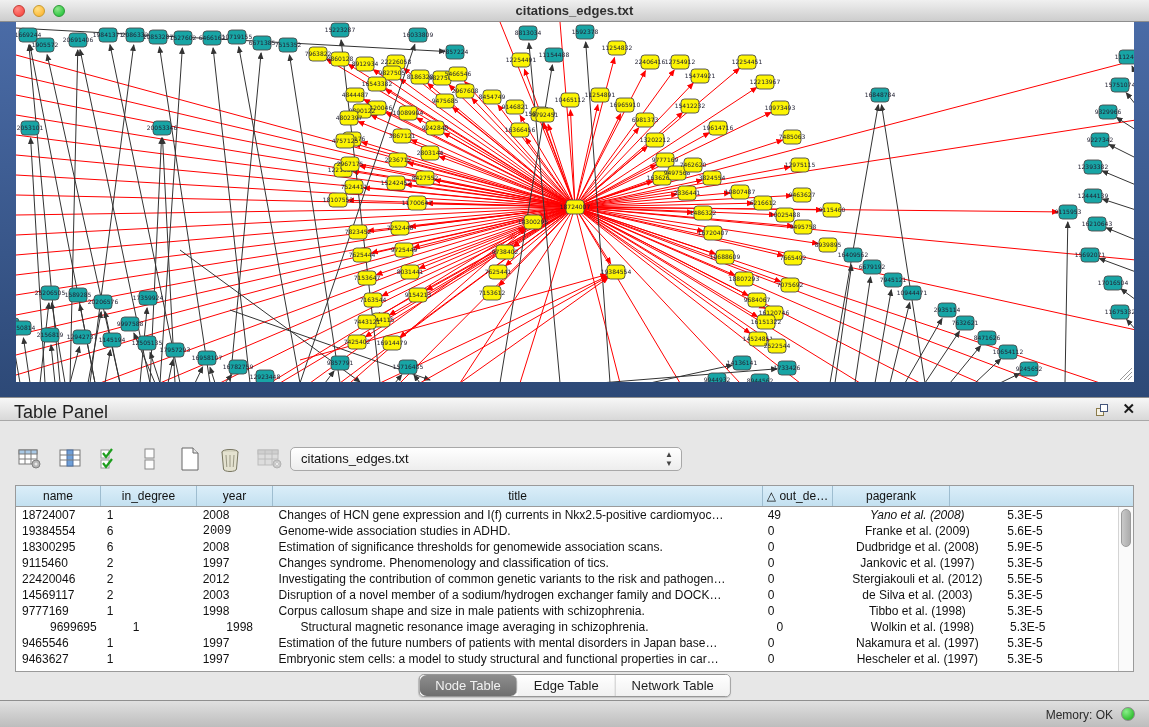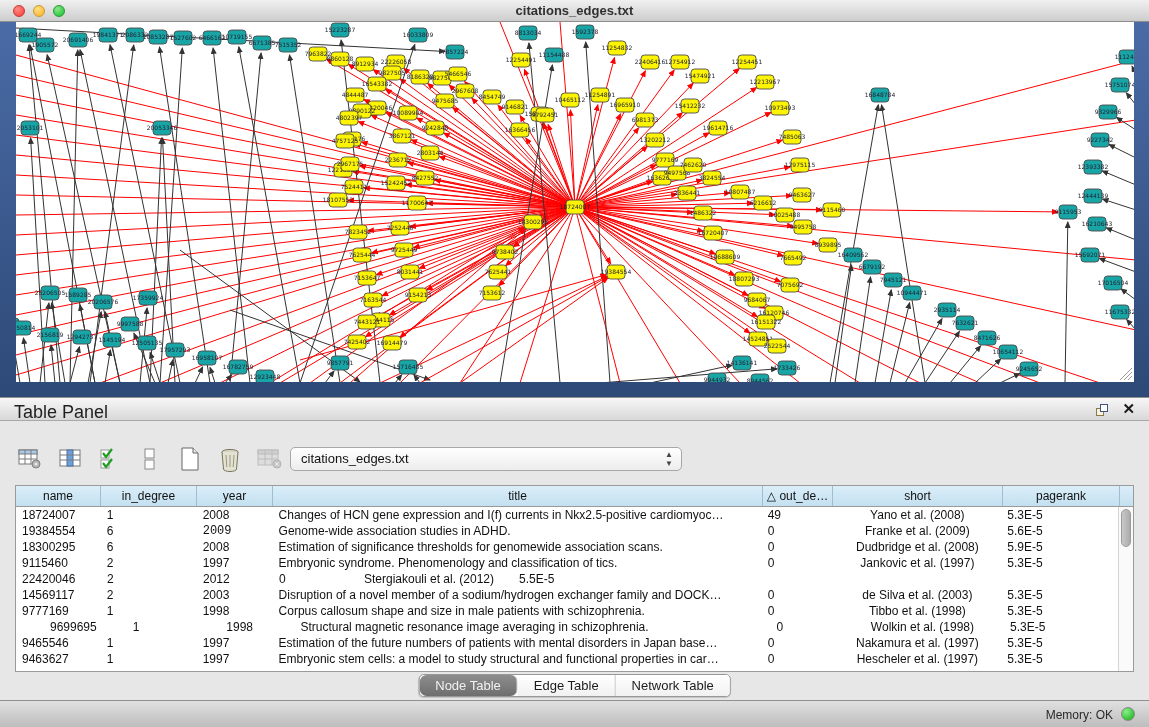--- a/index.html
+++ b/index.html
@@ -1021,31 +1021,30 @@
     <span class="dd-arrows">▲<br>▼</span>
   </div>
 
   <div class="tbl-wrap">
     <div class="tbl-head" id="tbl-head">
         <div class="th" style="width: 85px;">name</div>
         <div class="th" style="width: 96px;">in_degree</div>
         <div class="th" style="width: 76px;">year</div>
         <div class="th" style="width: 490px;">title</div>
         <div class="th" style="width: 70px;">△ out_de…</div>
-        <div class="th" style="width: 170px;">short</div>
         <div class="th" style="width: 117px;">pagerank</div>
       </div>
     <div class="tbl-rows" id="tbl-rows">
         <div class="tr">
           <div class="td" style="width: 85px; text-align: left;">18724007</div>
           <div class="td" style="width: 96px; text-align: left;">1</div>
           <div class="td" style="width: 76px; text-align: left;">2008</div>
           <div class="td" style="width: 490px; text-align: left;">Changes of HCN gene expression and I(f) currents in Nkx2.5-positive cardiomyoc…</div>
           <div class="td" style="width: 70px; text-align: left;">49</div>
-          <div class="td" style="width: 170px; text-align: center;">Yano et al. (2008)</div>
+          <div class="td" style="width: 170px; text-align: center; font-style: italic;">Yano et al. (2008)</div>
           <div class="td" style="width: 117px; text-align: left;">5.3E-5</div>
         </div>
         <div class="tr">
           <div class="td" style="width: 85px; text-align: left;">19384554</div>
           <div class="td" style="width: 96px; text-align: left;">6</div>
           <div class="td" style="width: 76px; text-align: left; font-family: Liberation Mono, monospace;">2009</div>
           <div class="td" style="width: 490px; text-align: left;">Genome-wide association studies in ADHD.</div>
           <div class="td" style="width: 70px; text-align: left;">0</div>
           <div class="td" style="width: 170px; text-align: center;">Franke et al. (2009)</div>
           <div class="td" style="width: 117px; text-align: left;">5.6E-5</div>
@@ -1056,29 +1055,30 @@
           <div class="td" style="width: 76px; text-align: left;">2008</div>
           <div class="td" style="width: 490px; text-align: left;">Estimation of significance thresholds for genomewide association scans.</div>
           <div class="td" style="width: 70px; text-align: left;">0</div>
           <div class="td" style="width: 170px; text-align: center;">Dudbridge et al. (2008)</div>
           <div class="td" style="width: 117px; text-align: left;">5.9E-5</div>
         </div>
         <div class="tr">
           <div class="td" style="width: 85px; text-align: left;">9115460</div>
           <div class="td" style="width: 96px; text-align: left;">2</div>
           <div class="td" style="width: 76px; text-align: left;">1997</div>
-          <div class="td" style="width: 490px; text-align: left;">Embryonic syndrome. Phenomenology and classification of tics.</div>
+          <div class="td" style="width: 490px; text-align: left;">Changes syndrome. Phenomenology and classification of tics.</div>
           <div class="td" style="width: 70px; text-align: left;">0</div>
           <div class="td" style="width: 170px; text-align: center;">Jankovic et al. (1997)</div>
           <div class="td" style="width: 117px; text-align: left;">5.3E-5</div>
         </div>
         <div class="tr">
           <div class="td" style="width: 85px; text-align: left;">22420046</div>
           <div class="td" style="width: 96px; text-align: left;">2</div>
           <div class="td" style="width: 76px; text-align: left;">2012</div>
+          <div class="td" style="width: 490px; text-align: left;">Investigating the contribution of common genetic variants to the risk and pathogen…</div>
           <div class="td" style="width: 70px; text-align: left;">0</div>
           <div class="td" style="width: 170px; text-align: center;">Stergiakouli et al. (2012)</div>
           <div class="td" style="width: 117px; text-align: left;">5.5E-5</div>
         </div>
         <div class="tr">
           <div class="td" style="width: 85px; text-align: left;">14569117</div>
           <div class="td" style="width: 96px; text-align: left;">2</div>
           <div class="td" style="width: 76px; text-align: left;">2003</div>
           <div class="td" style="width: 490px; text-align: left;">Disruption of a novel member of a sodium/hydrogen exchanger family and DOCK…</div>
           <div class="td" style="width: 70px; text-align: left;">0</div>

